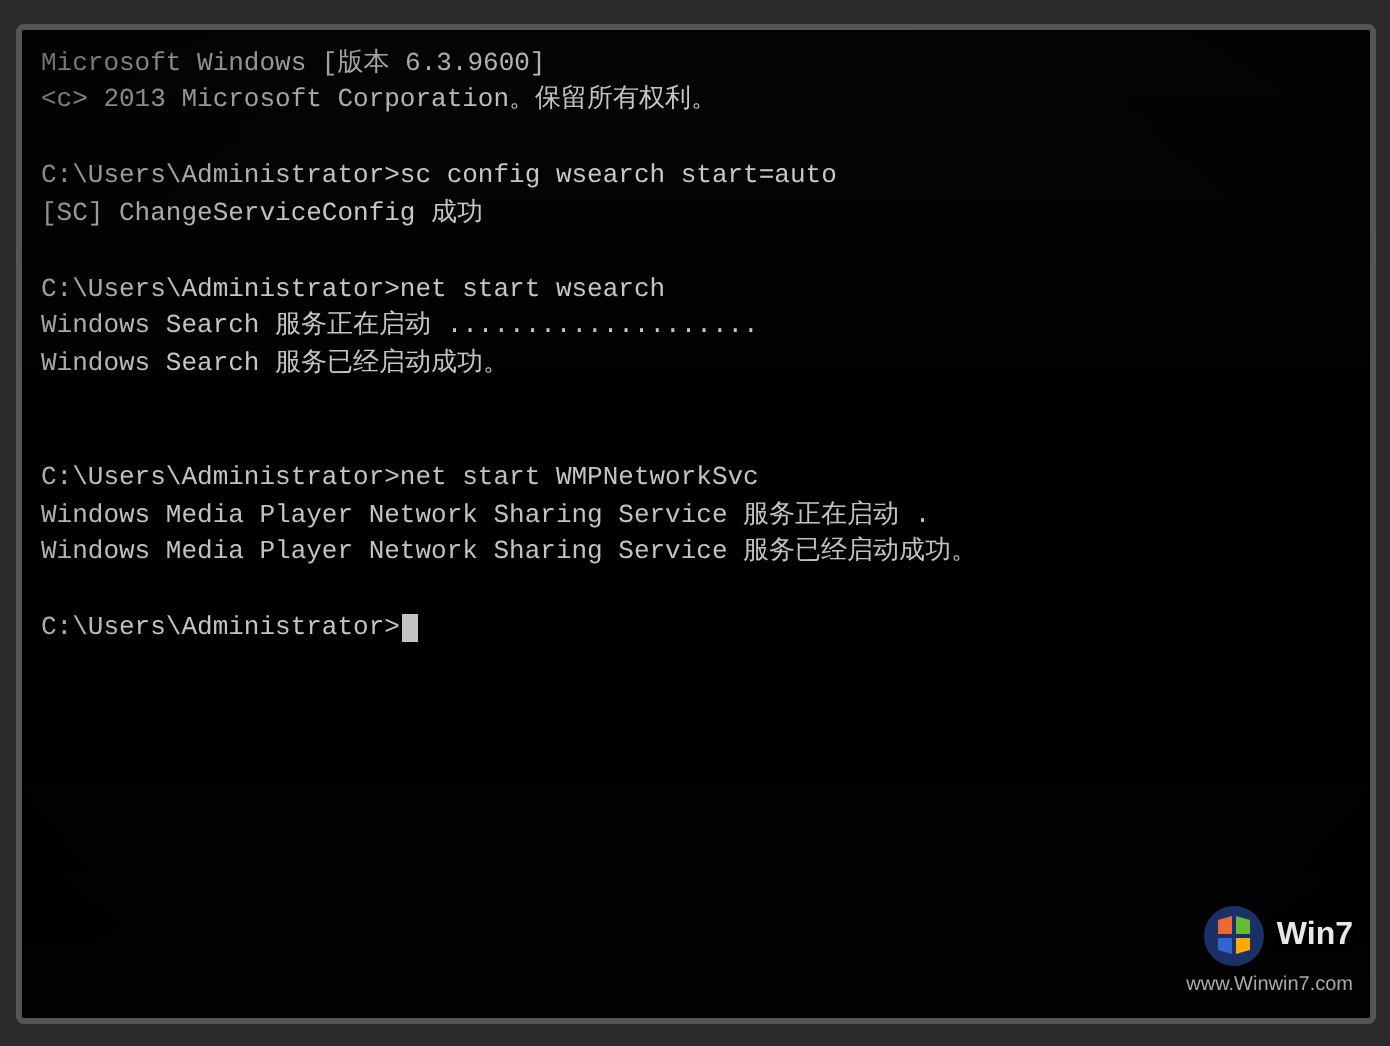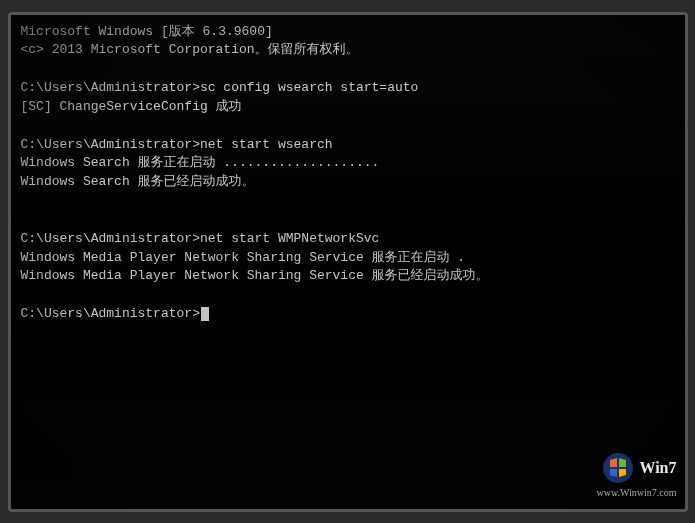--- a/index.html
+++ b/index.html
@@ -76,29 +76,29 @@
       height: 32px;
       position: relative;
     }
 
     .win7-flag svg {
       width: 32px;
       height: 32px;
     }
 
     .win7-text {
-      font-family: Liberation Serif, serif;
+      font-family: Liberation Sans, sans-serif;
       font-size: 16px;
       font-weight: bold;
       color: #e8e8e8;
       text-shadow: 1px 1px 2px #000;
     }
 
     .win7-url {
-      font-family: Liberation Serif, serif;
+      font-family: Liberation Sans, sans-serif;
       font-size: 10px;
       color: #aaa;
       text-align: right;
       margin-top: 2px;
     }
 
     
     .scan-overlay {
       position: absolute;
       top: 0; left: 0; right: 0; bottom: 0;

